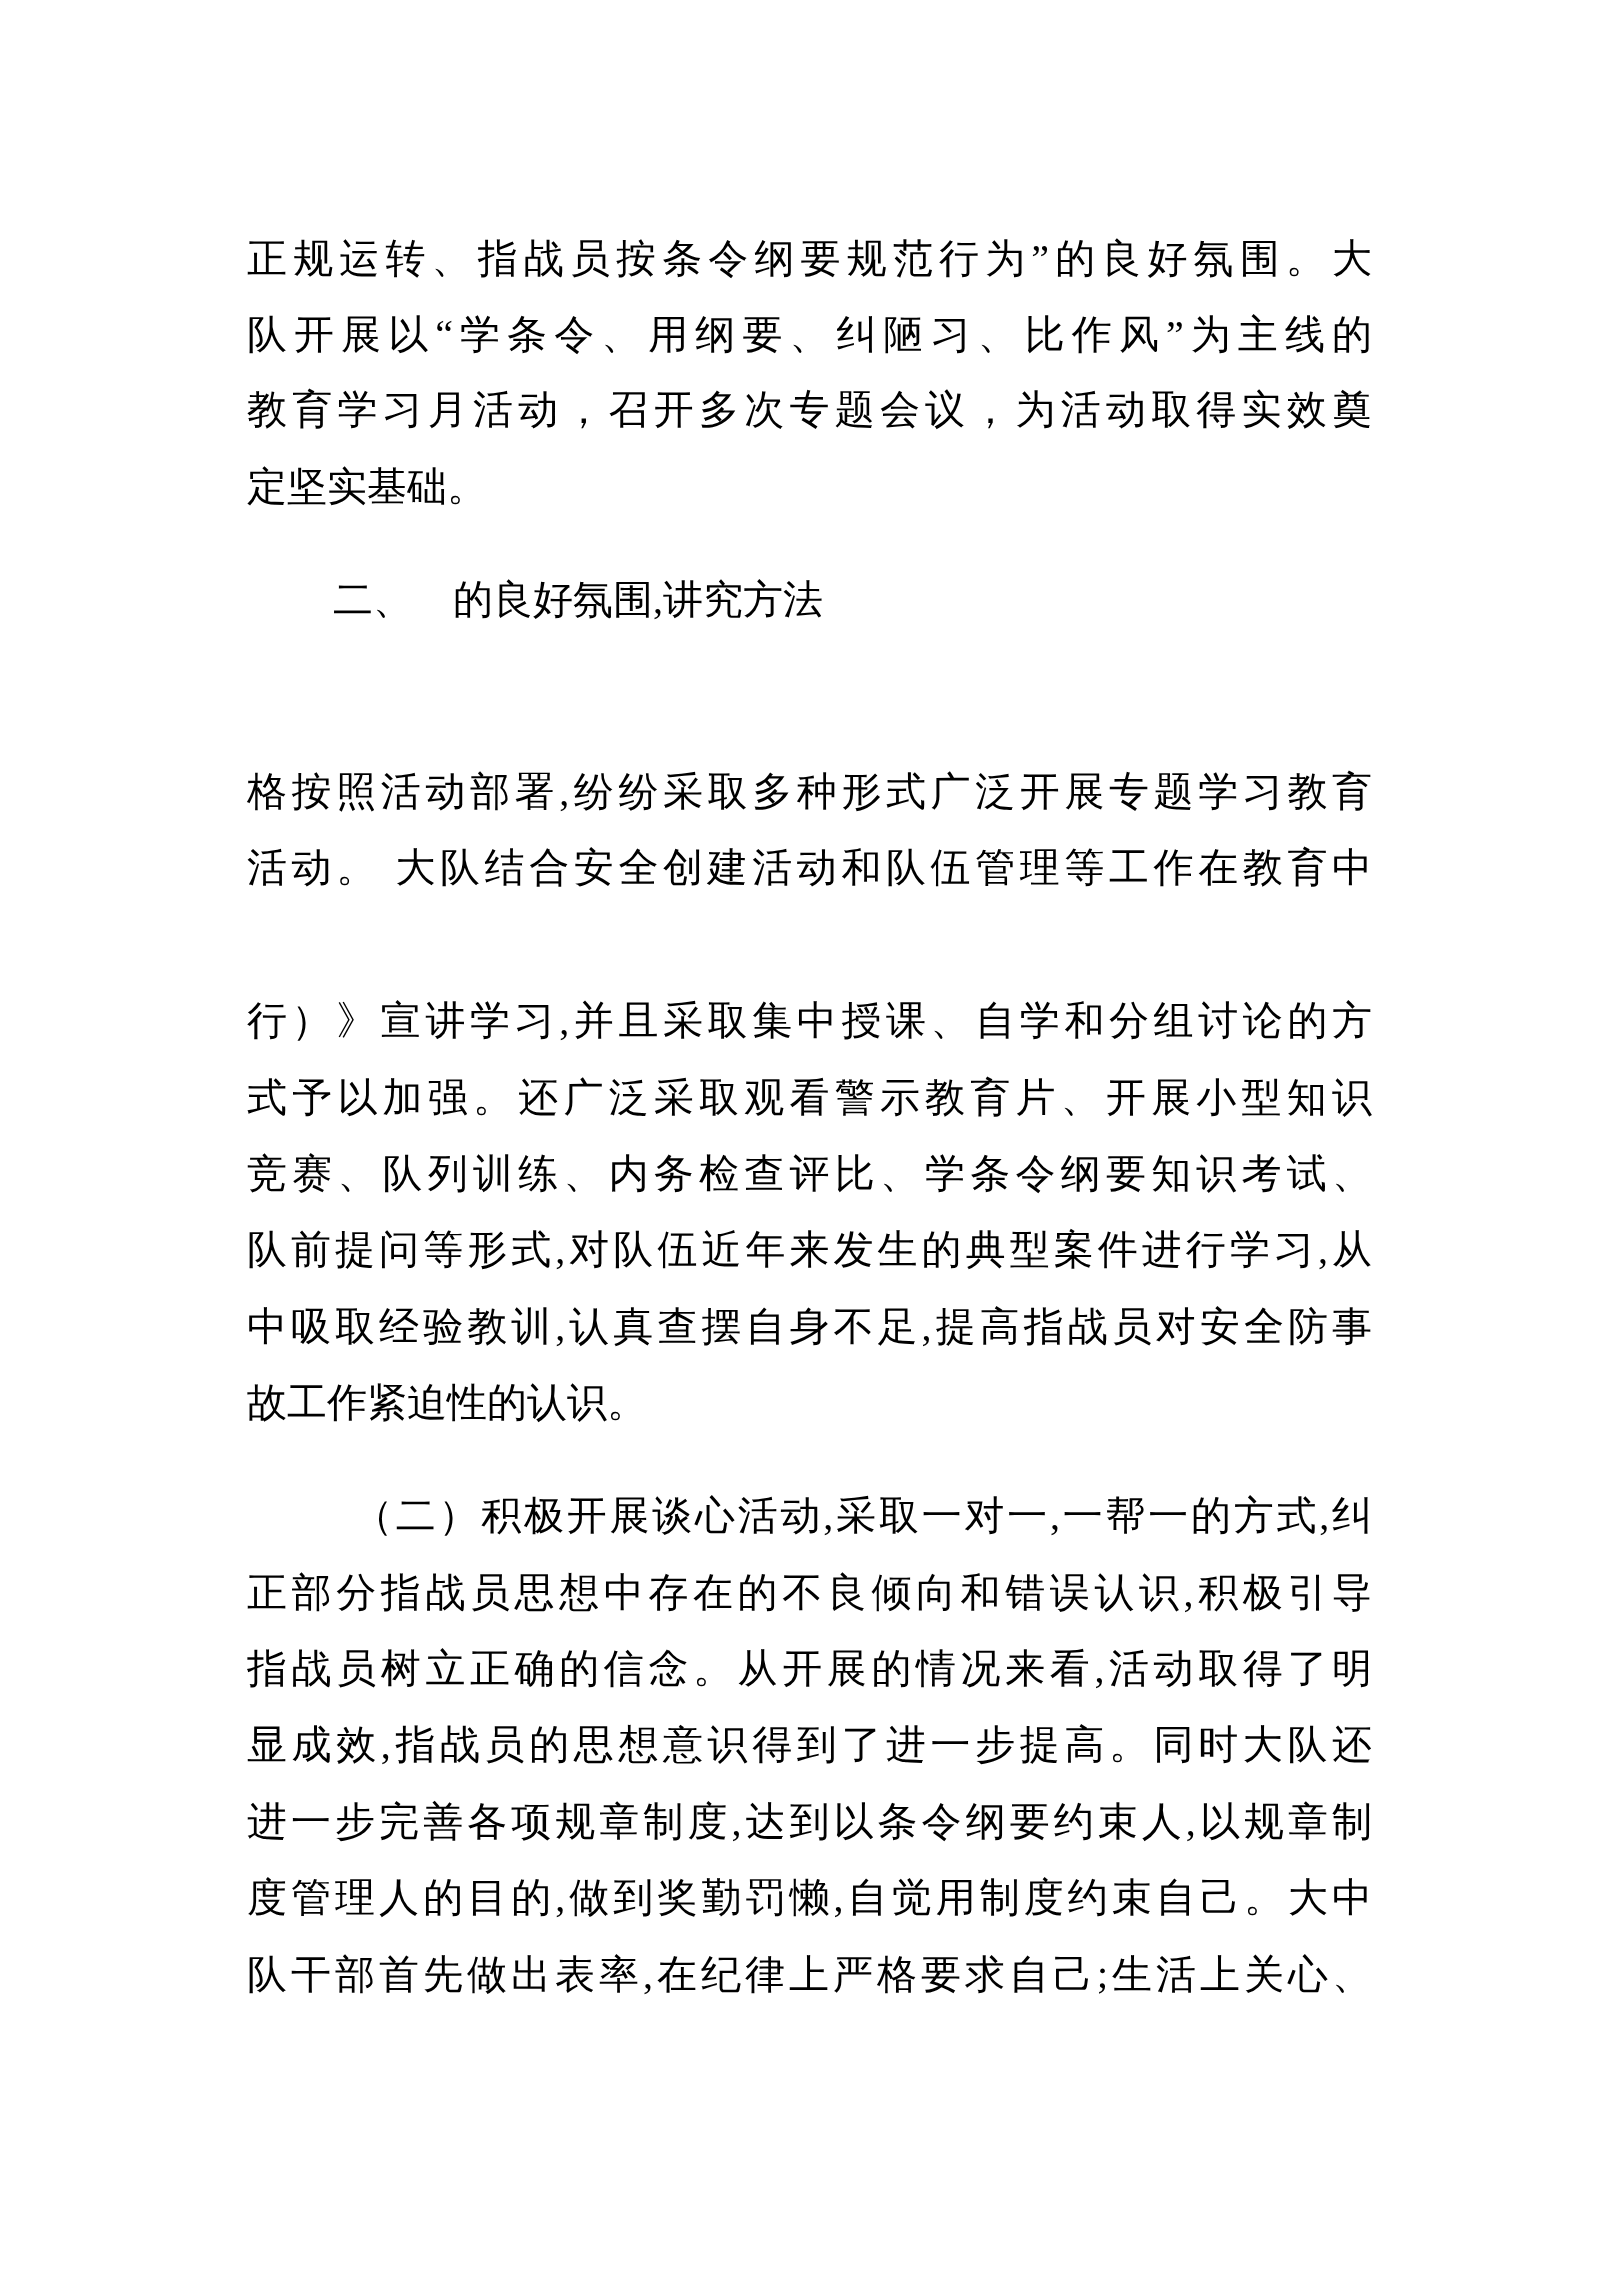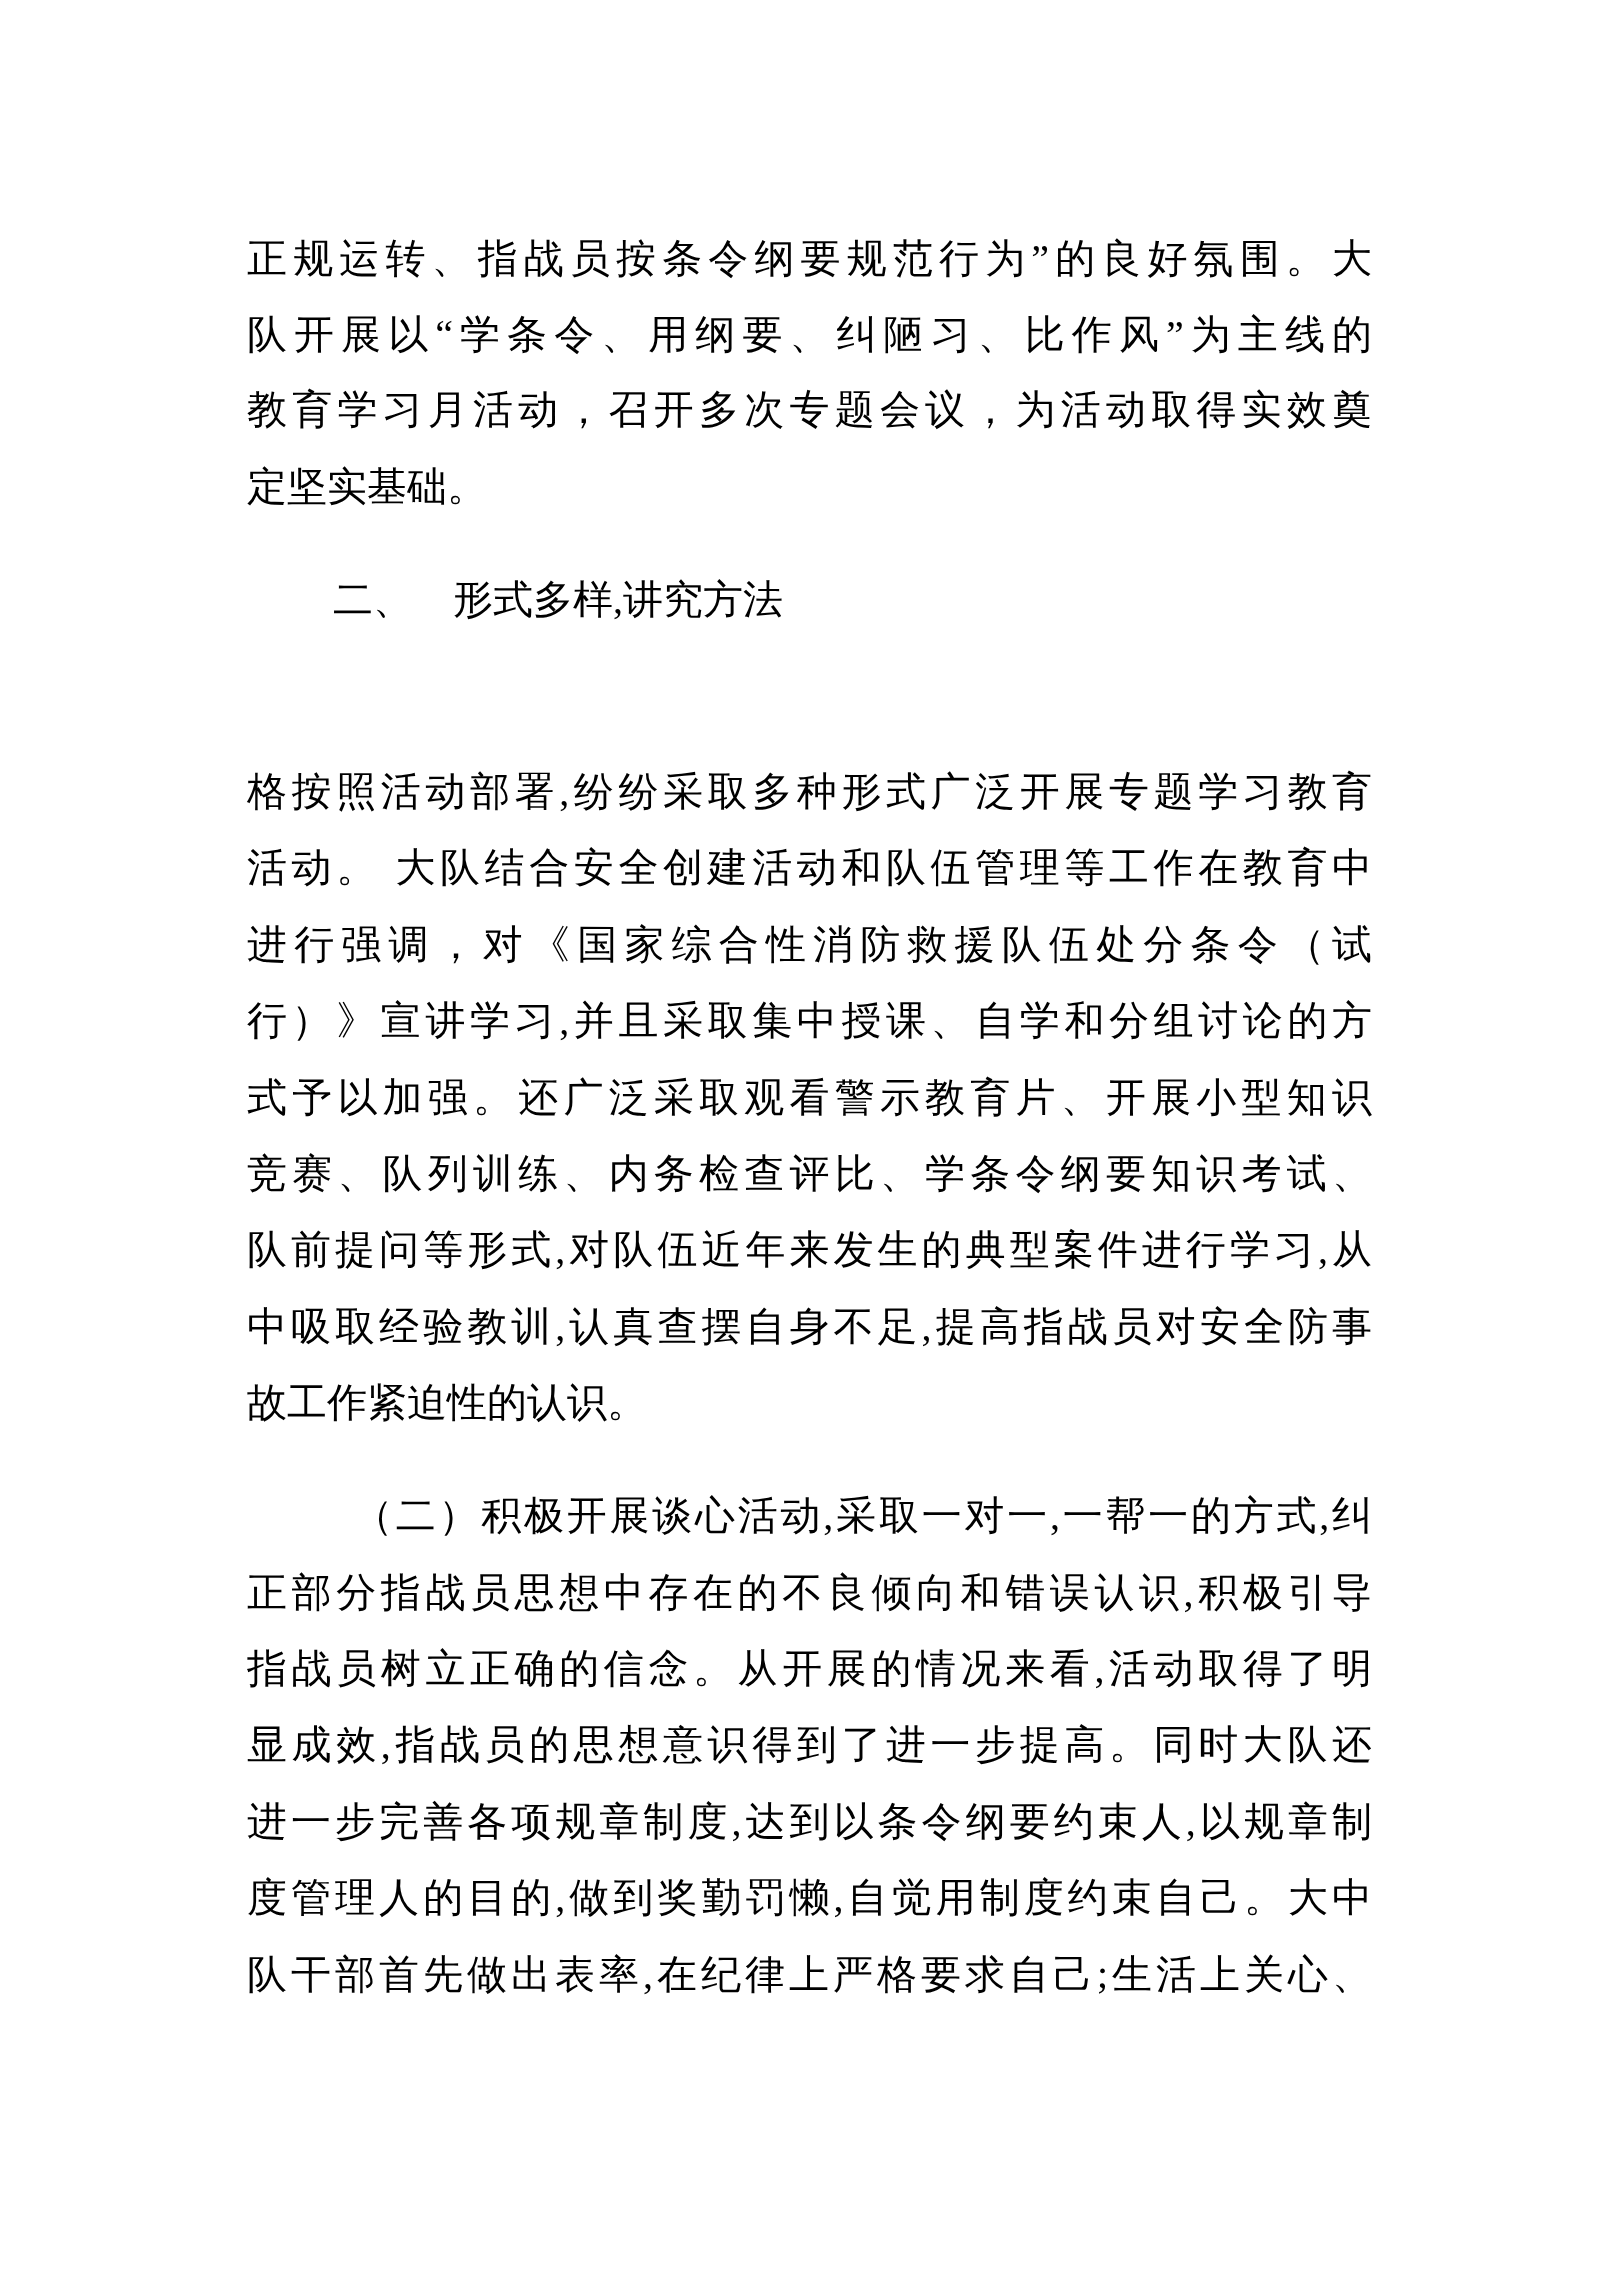--- a/index.html
+++ b/index.html
@@ -24,25 +24,24 @@
 </head>
 <body>
 
 <div class="page">
 
   <div class="line full" style="top:221px">正规运转、指战员按条令纲要规范行为”的良好氛围。大</div>
   <div class="line full" style="top:297px">队开展以“学条令、用纲要、纠陋习、比作风”为主线的</div>
   <div class="line full" style="top:372px">教育学习月活动，召开多次专题会议，为活动取得实效奠</div>
   <div class="line last" style="top:449px">定坚实基础。</div>
 
-  <div class="line last heading" style="top:562px">二、　形式多样,讲究方法</div>
+  <div class="line last heading" style="top:562px">二、　的良好氛围,讲究方法</div>
 
   <div class="line full" style="top:830px">活动。 大队结合安全创建活动和队伍管理等工作在教育中</div>
   <div class="line full" style="top:754px">格按照活动部署,纷纷采取多种形式广泛开展专题学习教育</div>
-  <div class="line full" style="top:907px">进行强调，对《国家综合性消防救援队伍处分条令（试</div>
   <div class="line full" style="top:983px">行）》宣讲学习,并且采取集中授课、自学和分组讨论的方</div>
   <div class="line full" style="top:1060px">式予以加强。还广泛采取观看警示教育片、开展小型知识</div>
   <div class="line full" style="top:1136px">竞赛、队列训练、内务检查评比、学条令纲要知识考试、</div>
   <div class="line full" style="top:1212px">队前提问等形式,对队伍近年来发生的典型案件进行学习,从</div>
   <div class="line full" style="top:1289px">中吸取经验教训,认真查摆自身不足,提高指战员对安全防事</div>
   <div class="line last" style="top:1365px">故工作紧迫性的认识。</div>
 
   <div class="line full indent" style="top:1478px">（二）积极开展谈心活动,采取一对一,一帮一的方式,纠</div>
   <div class="line full" style="top:1555px">正部分指战员思想中存在的不良倾向和错误认识,积极引导</div>
   <div class="line full" style="top:1631px">指战员树立正确的信念。从开展的情况来看,活动取得了明</div>

